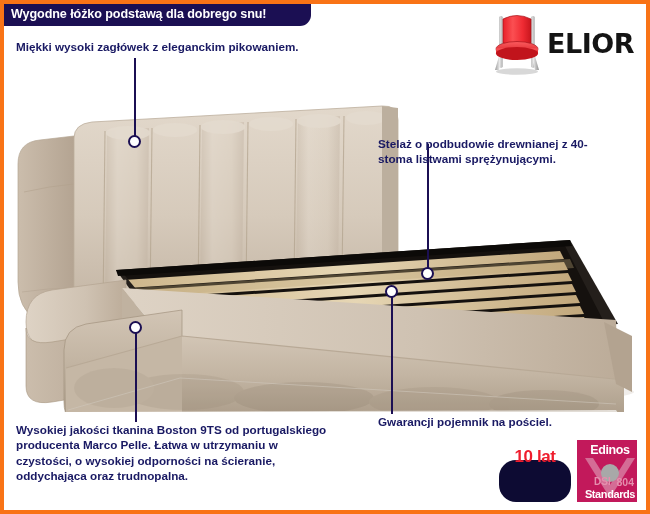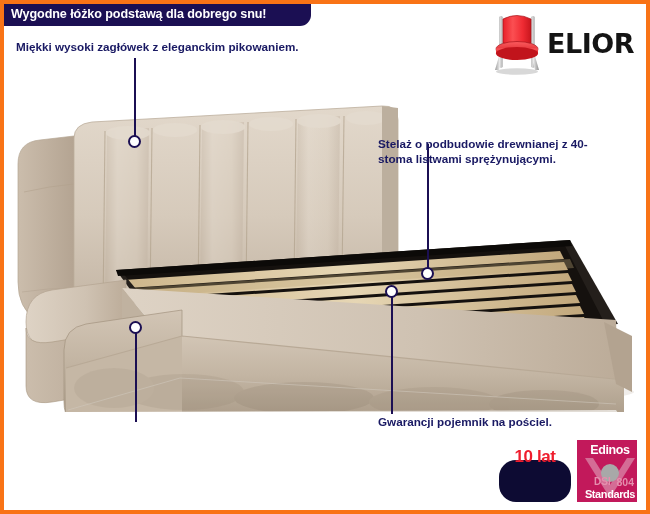--- a/index.html
+++ b/index.html
@@ -308,20 +308,21 @@
   <div class="marker" style="left:125px;top:317px;"></div>
 
   <div class="leader v" style="left:423px;top:140px;height:126px;"></div>
   <div class="marker" style="left:417px;top:263px;"></div>
 
   <div class="leader v" style="left:387px;top:292px;height:118px;"></div>
   <div class="marker" style="left:381px;top:281px;"></div>
 
   <div class="callout" id="callout-headboard">Miękki wysoki zagłówek z eleganckim pikowaniem.</div>
   <div class="callout" id="callout-slats">Stelaż o podbudowie drewnianej z 40-stoma listwami sprężynującymi.</div>
+  <div class="callout" id="callout-fabric">Wysokiej jakości tkanina Boston 9TS od portugalskiego producenta Marco Pelle. Łatwa w utrzymaniu w czystości, o wysokiej odporności na ścieranie, oddychająca oraz trudnopalna.</div>
   <div class="callout" id="callout-container">Gwarancji pojemnik na pościel.</div>
 
   <div class="badges">
 
     <div class="badge-warranty">
       <span class="years">10 lat</span>
       <span class="word">Gwarancji</span>
     </div>
 
     <div class="badge-edinos">

